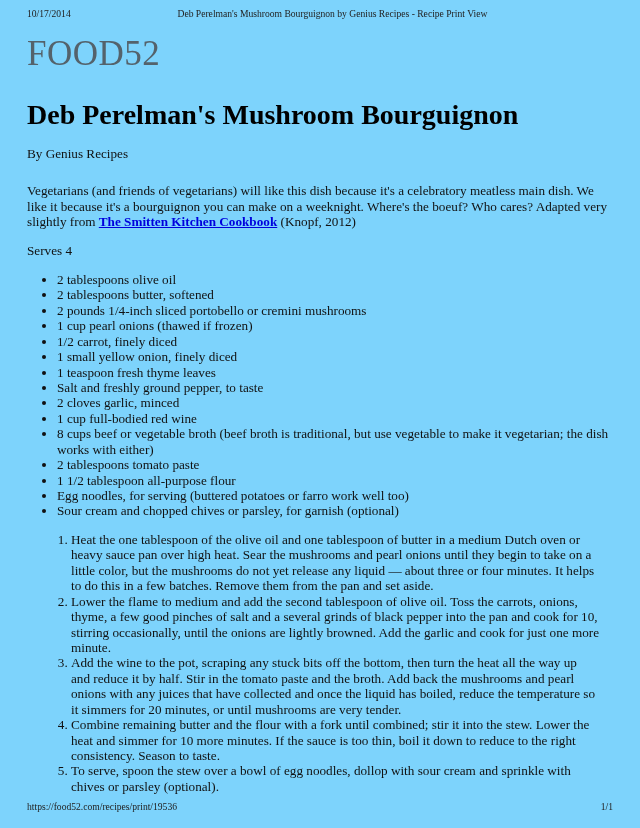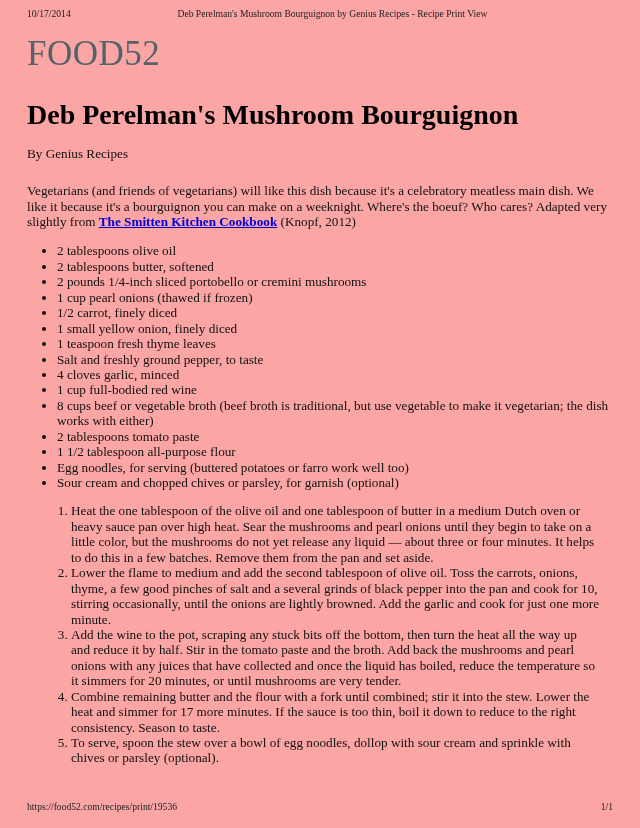--- a/index.html
+++ b/index.html
@@ -6,21 +6,21 @@
     margin: 0;
     padding: 0;
     background: #fcfcfc;
   }
   .page {
     position: relative;
     width: 640px;
     height: 828px;
     box-sizing: border-box;
     padding: 8px 27px 0 27px;
-    background: #fca5a5;
+    background: #7dd3fc;
     font-family: "Liberation Serif", "DejaVu Serif", serif;
     color: #111111;
     font-size: 13.2px;
     line-height: 1.17;
     overflow: hidden;
   }
   .print-header {
     position: relative;
     height: 14px;
     font-size: 9.6px;
@@ -100,44 +100,45 @@
   </div>
 
   <div class="logo">FOOD52</div>
 
   <h1 class="recipe-title">Deb Perelman's Mushroom Bourguignon</h1>
 
   <p class="byline">By Genius Recipes</p>
 
   <p class="intro"><span>Vegetarians (and friends of vegetarians) will like this dish because it's a celebratory meatless main dish. We like it because it's a bourguignon you can make on a weeknight. Where's the boeuf? Who cares? Adapted very slightly from </span><a class="book-link" href="#">The Smitten Kitchen Cookbook</a><span> (Knopf, 2012)</span></p>
 
+  <p class="serves">Serves 4</p>
 
   <ul class="ingredients">
     <li>2 tablespoons olive oil</li>
     <li>2 tablespoons butter, softened</li>
     <li>2 pounds 1/4-inch sliced portobello or cremini mushrooms</li>
     <li>1 cup pearl onions (thawed if frozen)</li>
     <li>1/2 carrot, finely diced</li>
     <li>1 small yellow onion, finely diced</li>
     <li>1 teaspoon fresh thyme leaves</li>
     <li>Salt and freshly ground pepper, to taste</li>
-    <li>4 cloves garlic, minced</li>
+    <li>2 cloves garlic, minced</li>
     <li>1 cup full-bodied red wine</li>
     <li>8 cups beef or vegetable broth (beef broth is traditional, but use vegetable to make it vegetarian; the dish works with either)</li>
     <li>2 tablespoons tomato paste</li>
     <li>1 1/2 tablespoon all-purpose flour</li>
     <li>Egg noodles, for serving (buttered potatoes or farro work well too)</li>
     <li>Sour cream and chopped chives or parsley, for garnish (optional)</li>
   </ul>
 
   <ol class="steps">
     <li>Heat the one tablespoon of the olive oil and one tablespoon of butter in a medium Dutch oven or heavy sauce pan over high heat. Sear the mushrooms and pearl onions until they begin to take on a little color, but the mushrooms do not yet release any liquid — about three or four minutes. It helps to do this in a few batches. Remove them from the pan and set aside.</li>
     <li>Lower the flame to medium and add the second tablespoon of olive oil. Toss the carrots, onions, thyme, a few good pinches of salt and a several grinds of black pepper into the pan and cook for 10, stirring occasionally, until the onions are lightly browned. Add the garlic and cook for just one more minute.</li>
     <li>Add the wine to the pot, scraping any stuck bits off the bottom, then turn the heat all the way up and reduce it by half. Stir in the tomato paste and the broth. Add back the mushrooms and pearl onions with any juices that have collected and once the liquid has boiled, reduce the temperature so it simmers for 20 minutes, or until mushrooms are very tender.</li>
-    <li>Combine remaining butter and the flour with a fork until combined; stir it into the stew. Lower the heat and simmer for 17 more minutes. If the sauce is too thin, boil it down to reduce to the right consistency. Season to taste.</li>
+    <li>Combine remaining butter and the flour with a fork until combined; stir it into the stew. Lower the heat and simmer for 10 more minutes. If the sauce is too thin, boil it down to reduce to the right consistency. Season to taste.</li>
     <li>To serve, spoon the stew over a bowl of egg noodles, dollop with sour cream and sprinkle with chives or parsley (optional).</li>
   </ol>
 
   <div class="print-footer">
     <span>https://food52.com/recipes/print/19536</span>
     <span>1/1</span>
   </div>
 
 </div>
 

